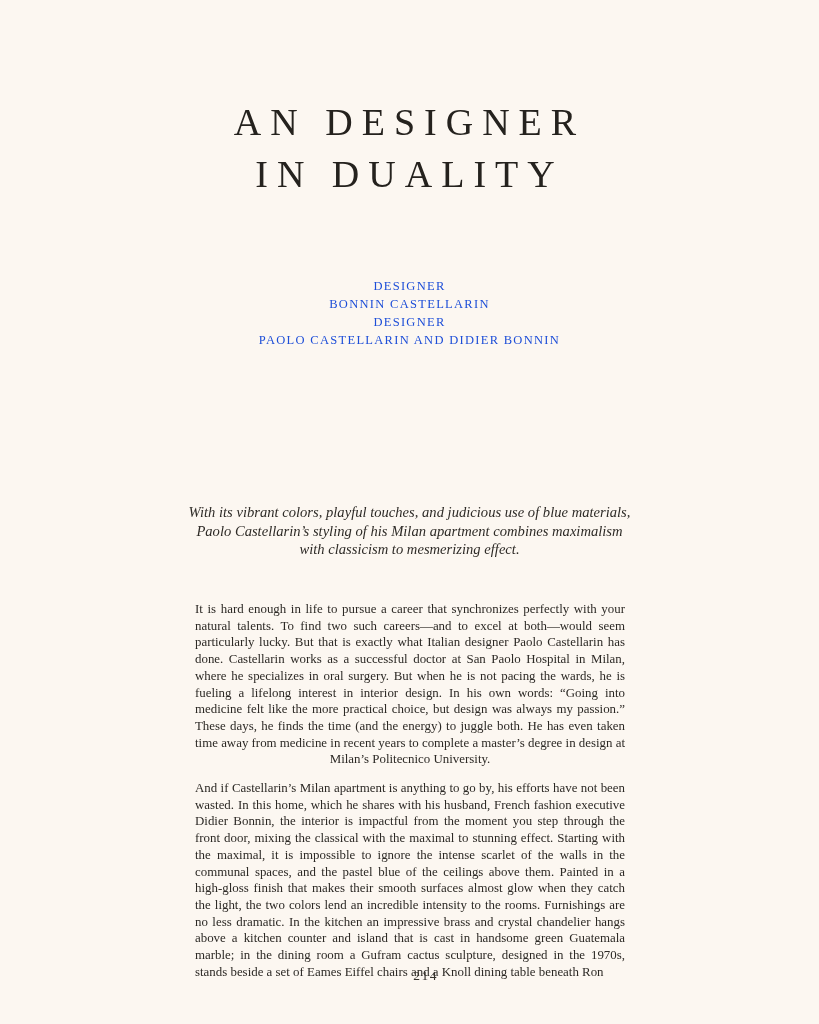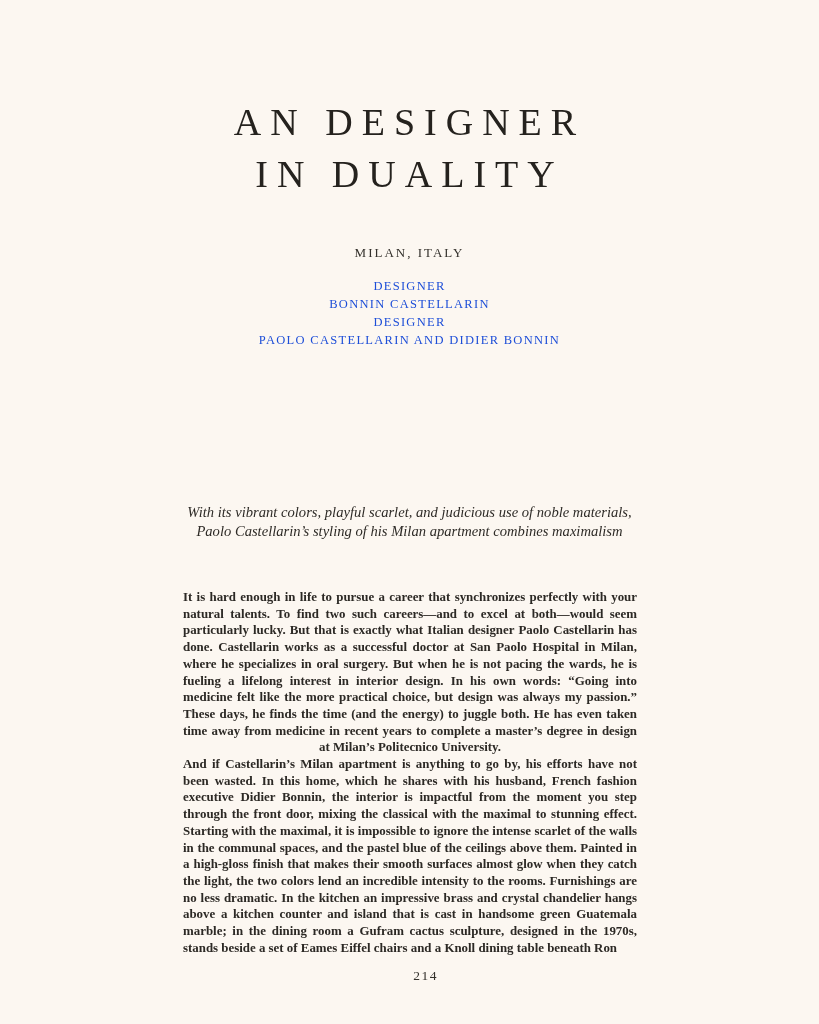--- a/index.html
+++ b/index.html
@@ -64,23 +64,22 @@
     position: absolute;
     top: 589px;
     left: 183px;
     width: 454px;
     font-size: 12.9px;
     line-height: 16.7px;
     text-align: justify;
     color: #2c2925;
   }
   .body-text p {
-    margin: 0;
+    margin: 12px;
     text-align: justify;
-    font-weight: bold;
   }
   .body-text p.center-last {
     text-align-last: center;
   }
   .folio {
     position: absolute;
     top: 968px;
     left: 0;
     width: 100%;
     text-align: center;
@@ -93,32 +92,32 @@
 </head>
 <body>
 
 <div class="page">
 
   <div class="chapter-title">
     <div>AN DESIGNER</div>
     <div>IN DUALITY</div>
   </div>
 
-  <div class="location">MILAN, ITALY</div>
 
   <div class="credits">
     <div>DESIGNER</div>
     <div>BONNIN CASTELLARIN</div>
     <div>DESIGNER</div>
     <div>PAOLO CASTELLARIN AND DIDIER BONNIN</div>
   </div>
 
   <div class="intro">
-    <div>With its vibrant colors, playful scarlet, and judicious use of noble materials,</div>
+    <div>With its vibrant colors, playful touches, and judicious use of blue materials,</div>
     <div>Paolo Castellarin’s styling of his Milan apartment combines maximalism</div>
+    <div>with classicism to mesmerizing effect.</div>
   </div>
 
   <div class="body-text">
     <p class="center-last">It is hard enough in life to pursue a career that synchronizes perfectly with your natural talents. To find two such careers—and to excel at both—would seem particularly lucky. But that is exactly what Italian designer Paolo Castellarin has done. Castellarin works as a successful doctor at San Paolo Hospital in Milan, where he specializes in oral surgery. But when he is not pacing the wards, he is fueling a lifelong interest in interior design. In his own words: “Going into medicine felt like the more practical choice, but design was always my passion.” These days, he finds the time (and the energy) to juggle both. He has even taken time away from medicine in recent years to complete a master’s degree in design at Milan’s Politecnico University.</p>
     <p>And if Castellarin’s Milan apartment is anything to go by, his efforts have not been wasted. In this home, which he shares with his husband, French fashion executive Didier Bonnin, the interior is impactful from the moment you step through the front door, mixing the classical with the maximal to stunning effect. Starting with the maximal, it is impossible to ignore the intense scarlet of the walls in the communal spaces, and the pastel blue of the ceilings above them. Painted in a high-gloss finish that makes their smooth surfaces almost glow when they catch the light, the two colors lend an incredible intensity to the rooms. Furnishings are no less dramatic. In the kitchen an impressive brass and crystal chandelier hangs above a kitchen counter and island that is cast in handsome green Guatemala marble; in the dining room a Gufram cactus sculpture, designed in the 1970s, stands beside a set of Eames Eiffel chairs and a Knoll dining table beneath Ron</p>
   </div>
 
   <div class="folio">214</div>
 
 </div>

